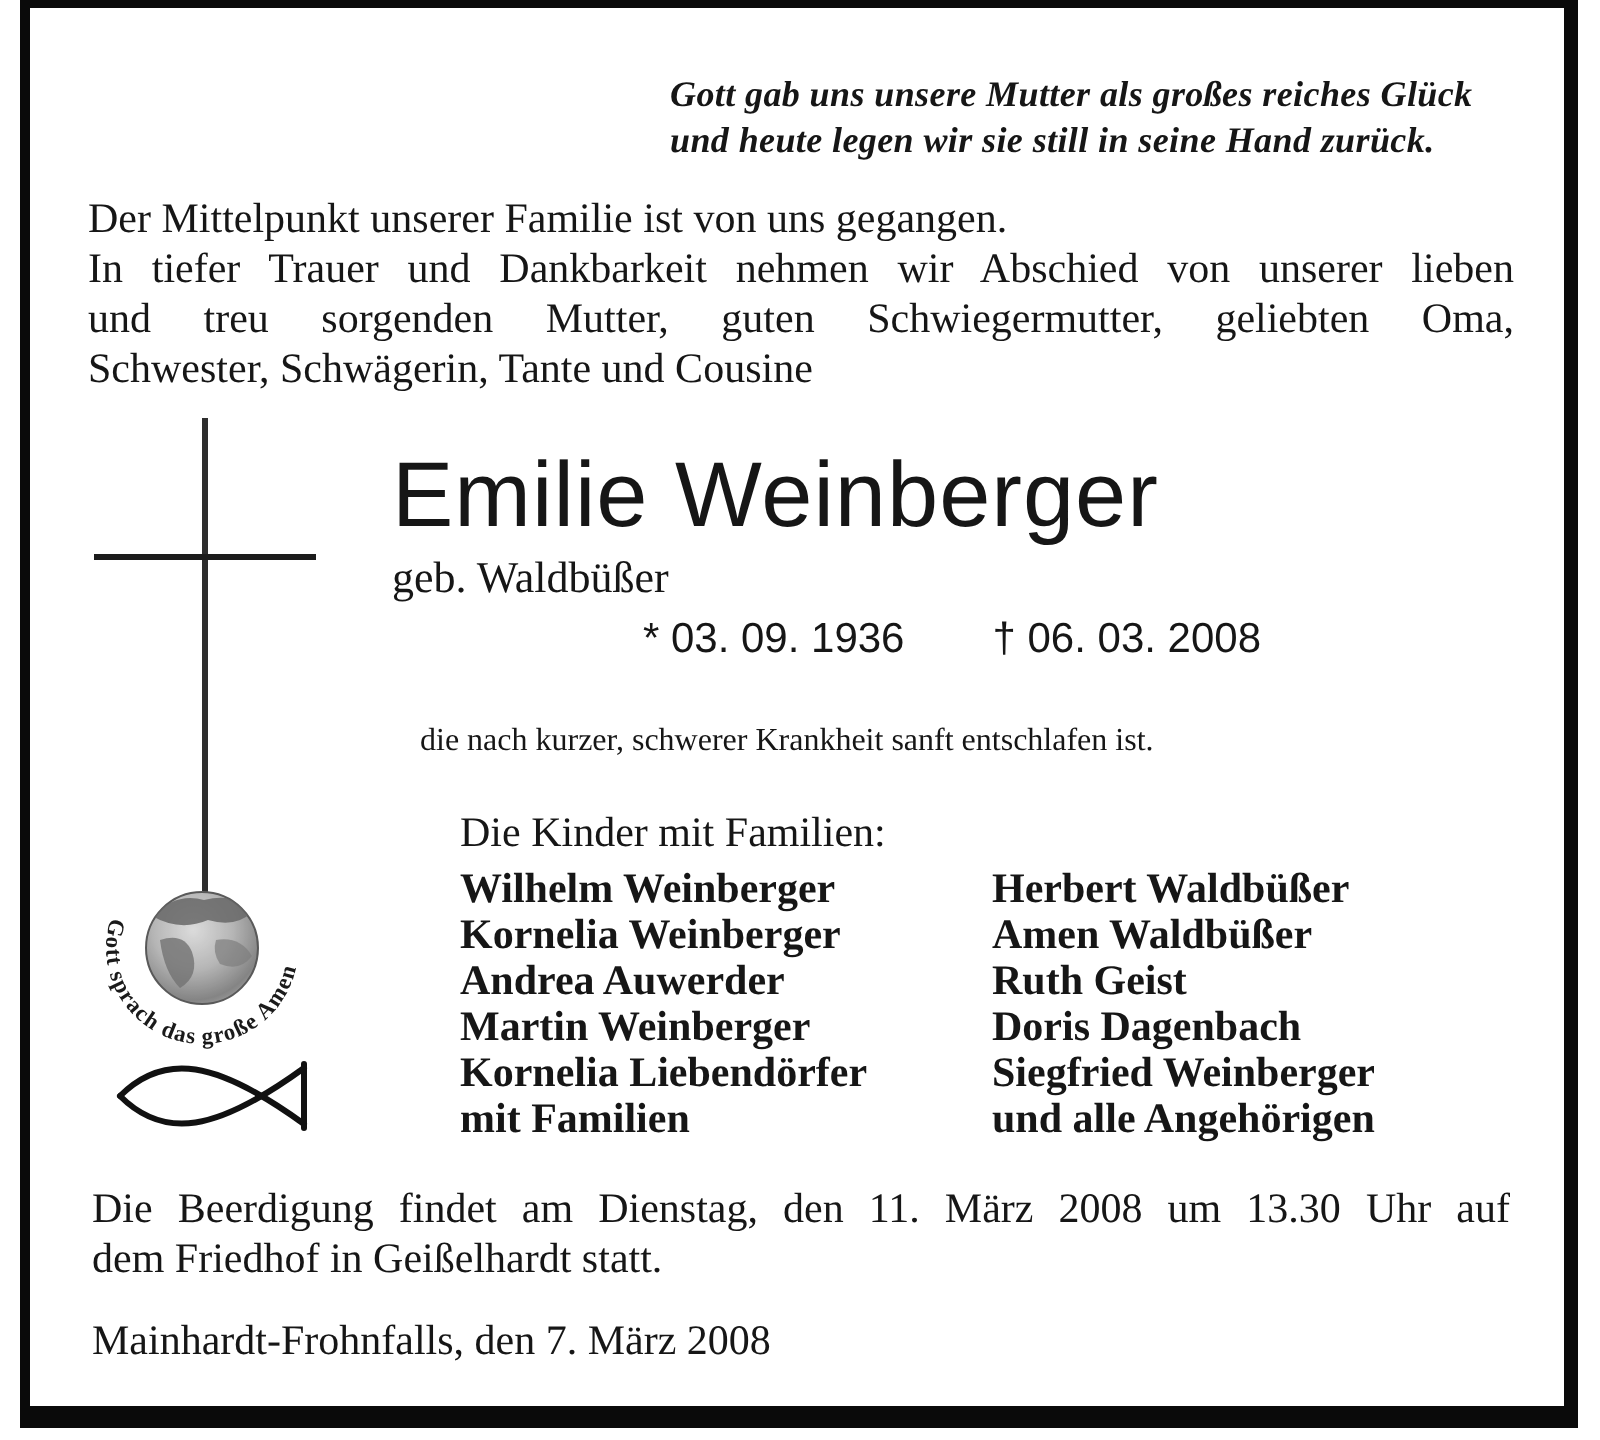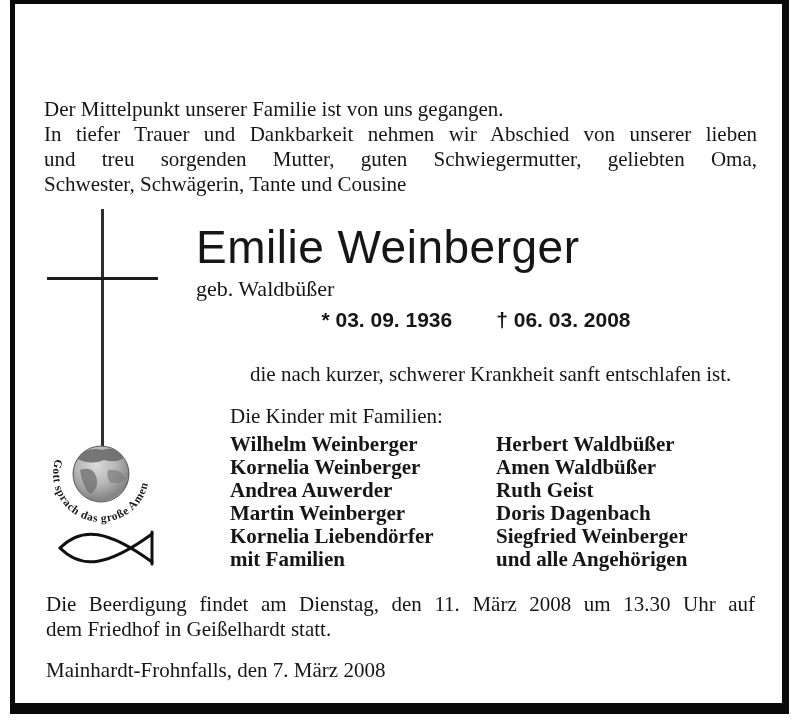--- a/index.html
+++ b/index.html
@@ -77,30 +77,29 @@
     top: 276px;
     font-weight: 400;
     font-size: 22px;
   }
   .dates {
     top: 308px;
     display: flex;
     justify-content: center;
     gap: 44px;
     font-family: "Liberation Sans", sans-serif;
-    font-weight: 700;
+    font-weight: 400;
     font-size: 21px;
     white-space: nowrap;
   }
   .passing-line {
     position: absolute;
     left: 210px; top: 362px;
-    font-size: 21px;
-    white-space: nowrap;
-    margin-left: 40px;
+    font-size: 16px;
+    white-space: nowrap;
   }
   .mourners-heading {
     position: absolute;
     left: 230px; top: 404px;
     font-size: 21px;
     white-space: nowrap;
   }
   .mourners-grid {
     position: absolute;
     left: 230px; top: 433px;
@@ -132,20 +131,24 @@
     fill: #1a1a1a;
   }
 </style>
 </head>
 <body>
 
 <div class="page">
 
   <div class="frame"></div>
 
+  <div class="quote">
+    <div>Gott gab uns unsere Mutter als großes reiches Glück</div>
+    <div>und heute legen wir sie still in seine Hand zurück.</div>
+  </div>
 
   <div class="intro">
     <div>Der Mittelpunkt unserer Familie ist von uns gegangen.</div>
     <div class="line-justify">In tiefer Trauer und Dankbarkeit nehmen wir Abschied von unserer lieben</div>
     <div class="line-justify">und treu sorgenden Mutter, guten Schwiegermutter, geliebten Oma,</div>
     <div>Schwester, Schwägerin, Tante und Cousine</div>
   </div>
 
   <div class="cross-v"></div>
   <div class="cross-h"></div>

